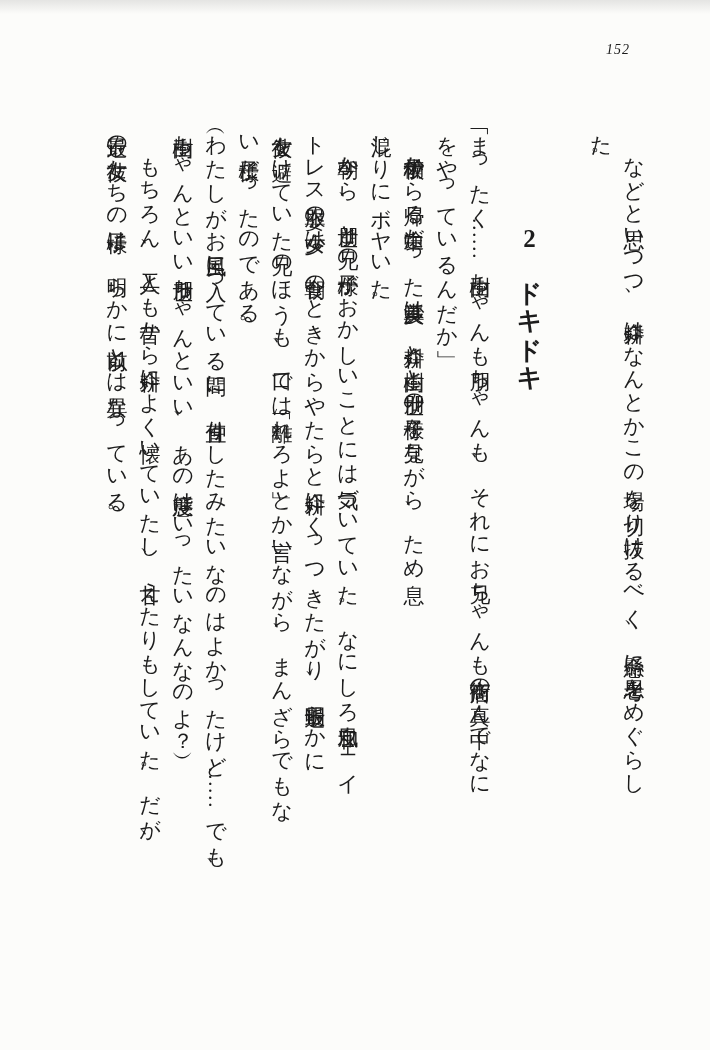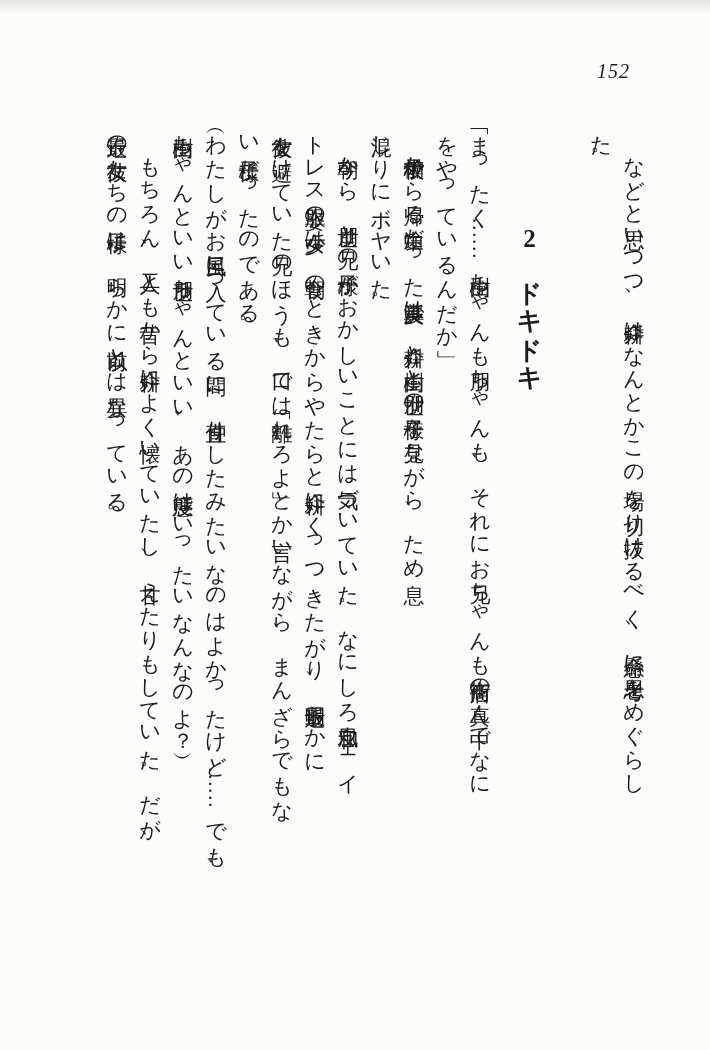--- a/index.html
+++ b/index.html
@@ -19,24 +19,24 @@
   .page::before {
     content: "";
     position: absolute;
     left: 0; top: 0; right: 0;
     height: 14px;
     background: linear-gradient(to bottom, rgba(120,120,120,0.18), rgba(120,120,120,0));
     pointer-events: none;
   }
   .page-number {
     position: absolute;
-    top: 60px;
+    top: 42px;
     right: 80px;
     font-style: italic;
-    font-size: 20px;
+    font-size: 14px;
     letter-spacing: 1px;
     margin-left: 9px;
   }
   .text-body {
     position: absolute;
     top: 121px;
     right: 60px;
     height: 852px;
     writing-mode: vertical-rl;
     text-orientation: mixed;

